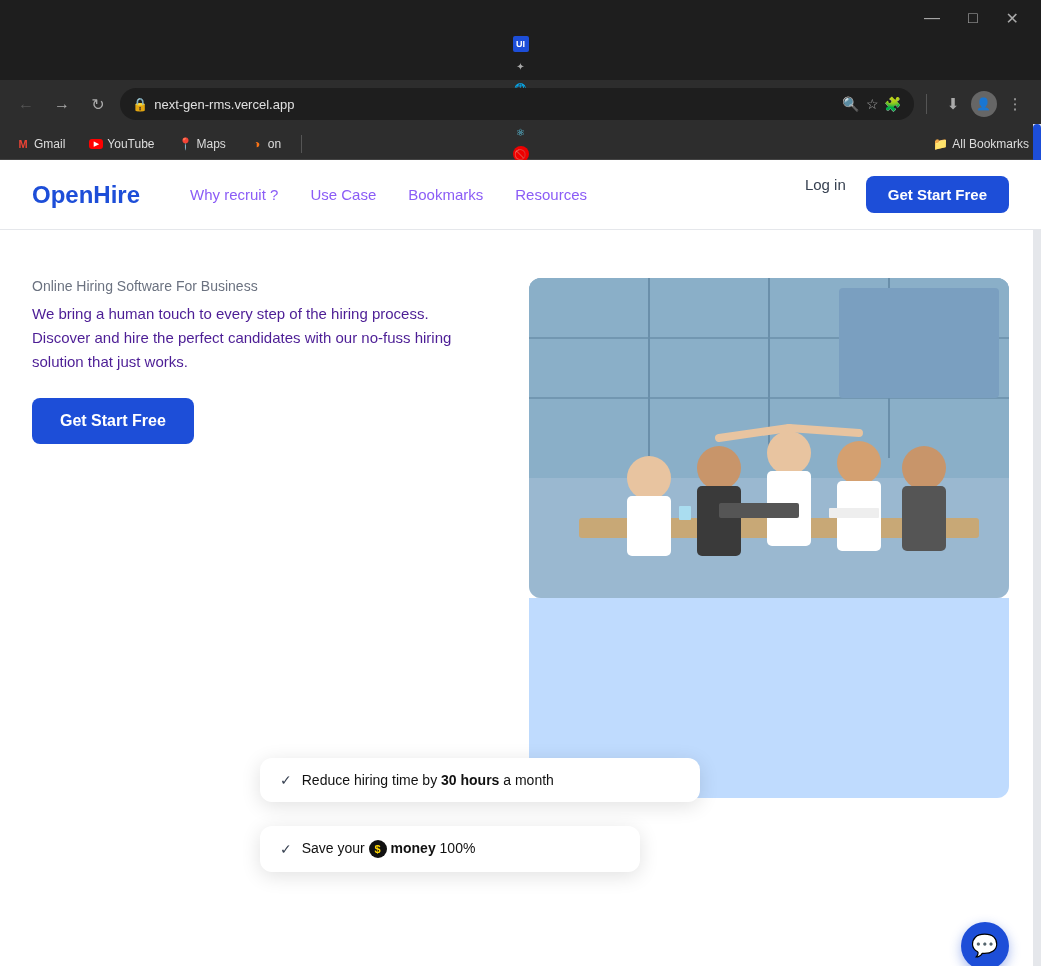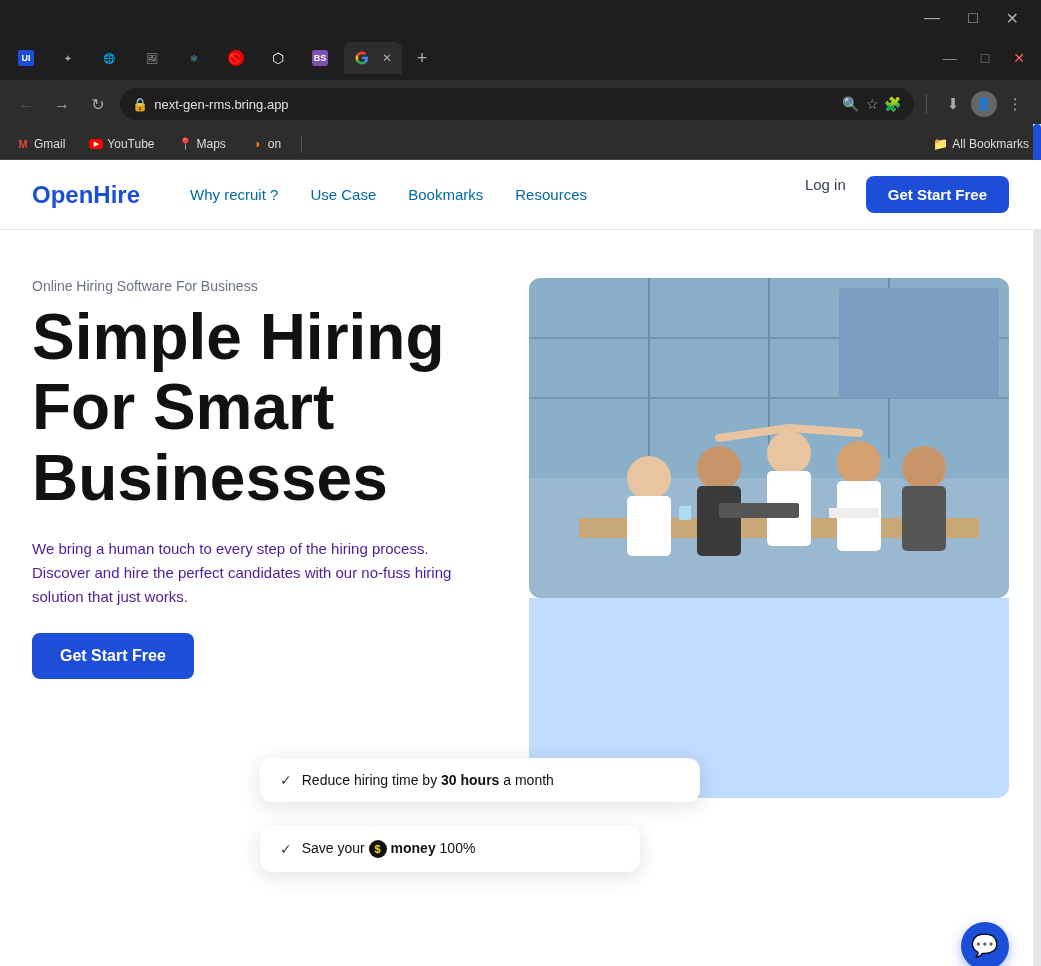--- a/index.html
+++ b/index.html
@@ -1,19 +1,19 @@
 <!DOCTYPE html>
 <html><head>
   <meta charset="utf-8">
   <style>
     * { margin: 0; padding: 0; box-sizing: border-box; }
     body { font-family: -apple-system, BlinkMacSystemFont, 'Segoe UI', sans-serif; background: #fff; width: 1041px; height: 966px; overflow: hidden; }
 
     
-    .tab-bar { display: flex; align-items: center; height: 44px; background: #1e1e1e; padding: 0 8px; gap: 6px; }
+    .tab-bar { display: flex; align-items: center; height: 44px; background: #1e1e1e; padding: 0 8px; gap: 6px; flex-direction: column; }
     .tab-item { display: flex; align-items: center; gap: 4px; padding: 0 10px; height: 32px; border-radius: 8px 8px 0 0; cursor: pointer; font-size: 12px; color: #ccc; }
     .tab-item.active { background: #2d2d2d; color: #fff; }
     .tab-favicon { width: 16px; height: 16px; border-radius: 2px; display: flex; align-items: center; justify-content: center; font-size: 10px; }
     .tab-new { width: 28px; height: 28px; display: flex; align-items: center; justify-content: center; color: #aaa; font-size: 18px; cursor: pointer; }
     .window-controls { margin-left: auto; display: flex; gap: 8px; align-items: center; }
     .win-btn-text { color: #888; font-size: 14px; cursor: pointer; padding: 4px 8px; }
 
     
     .address-bar-row { display: flex; align-items: center; height: 48px; background: #2d2d2d; padding: 0 12px; gap: 8px; }
     .nav-btn { width: 28px; height: 28px; display: flex; align-items: center; justify-content: center; color: #aaa; font-size: 16px; cursor: pointer; border-radius: 50%; }
@@ -35,21 +35,21 @@
 
     
     .webpage { background: #fff; width: 100%; height: calc(966px - 124px); overflow: hidden; position: relative; }
 
     
     .nav { display: flex; align-items: center; padding: 0 32px; height: 70px; border-bottom: 1px solid #e5e7eb; background: #fff; position: relative; z-index: 10; }
     .logo { font-size: 24px; font-weight: 700; color: #1d4ed8; margin-right: 50px; }
     .logo span:first-child { color: #1d4ed8; }
     .logo span:last-child { color: #111; }
     .nav-links { display: flex; align-items: center; gap: 32px; }
-    .nav-link { font-size: 15px; color: #0369a1; cursor: pointer; text-decoration: none; }
+    .nav-link { font-size: 15px; color: #8b5cf6; cursor: pointer; text-decoration: none; }
     .nav-right { margin-left: auto; display: flex; align-items: flex-start; gap: 20px; }
     .login-btn { font-size: 15px; color: #374151; cursor: pointer; }
     .get-start-btn { background: #1d4ed8; color: #fff; padding: 10px 22px; border-radius: 8px; font-size: 15px; font-weight: 600; cursor: pointer; border: none; }
 
     
     .hero { display: flex; padding: 48px 32px 0; gap: 32px; position: relative; }
     .hero-left { flex: 1; padding-right: 16px; }
     .hero-subtitle { color: #6b7280; font-size: 14px; margin-bottom: 8px; }
     .hero-title { font-size: 64px; font-weight: 900; line-height: 1.1; color: #111; margin-bottom: 24px; }
     .hero-desc { color: #4c1d95; font-size: 15px; line-height: 1.6; margin-bottom: 24px; max-width: 420px; }
@@ -145,21 +145,21 @@
     </div>
   </div>
 
   <div class="address-bar-row">
     <div class="nav-btn disabled">←</div>
     <div class="nav-btn">→</div>
     <div class="nav-btn">↻</div>
 
     <div class="address-bar">
       <span style="color:#aaa;font-size:13px;">🔒</span>
-      <span class="address-text">next-gen-rms.bring.app</span>
+      <span class="address-text">next-gen-rms.vercel.app</span>
       <div style="flex:1;"></div>
       <span class="addr-icon">🔍</span>
       <span class="addr-icon">☆</span>
       <span class="addr-icon">🧩</span>
     </div>
 
     <div class="separator"></div>
 
     <div class="toolbar-icons">
       <div class="toolbar-icon">⬇</div>
@@ -208,21 +208,20 @@
     <div class="nav-right">
       <span class="login-btn">Log in</span>
       <button class="get-start-btn">Get Start Free</button>
     </div>
   </nav>
 
   <div class="hero" style="position:relative; height:calc(100% - 70px);">
 
     <div class="hero-left">
       <p class="hero-subtitle">Online Hiring Software For Business</p>
-      <h1 class="hero-title">Simple Hiring For Smart Businesses</h1>
       <p class="hero-desc">We bring a human touch to every step of the hiring process. Discover and hire the perfect candidates with our no-fuss hiring solution that just works.</p>
       <button class="hero-cta">Get Start Free</button>
     </div>
 
     <div class="hero-right">
 
       <div class="hero-image">
         <div class="team-photo">
           
           <svg width="100%" height="100%" viewBox="0 0 480 320" xmlns="http://www.w3.org/2000/svg">

